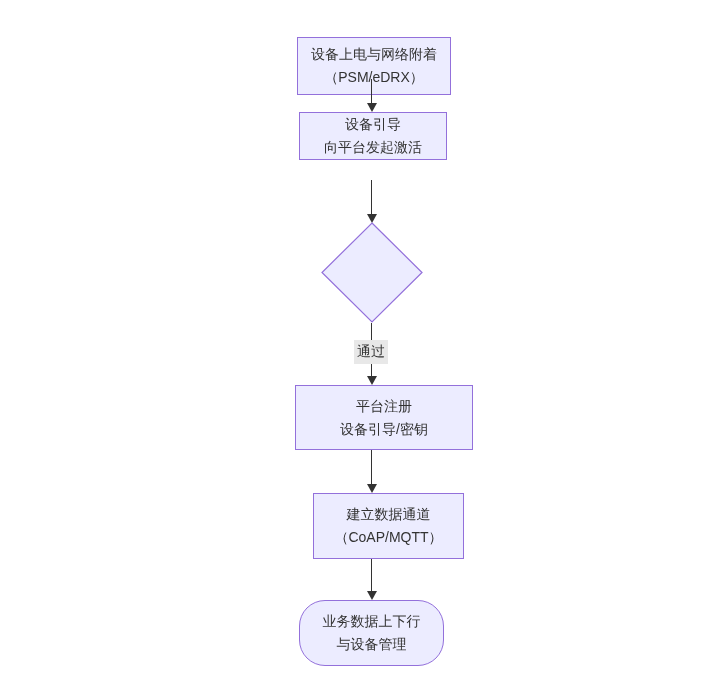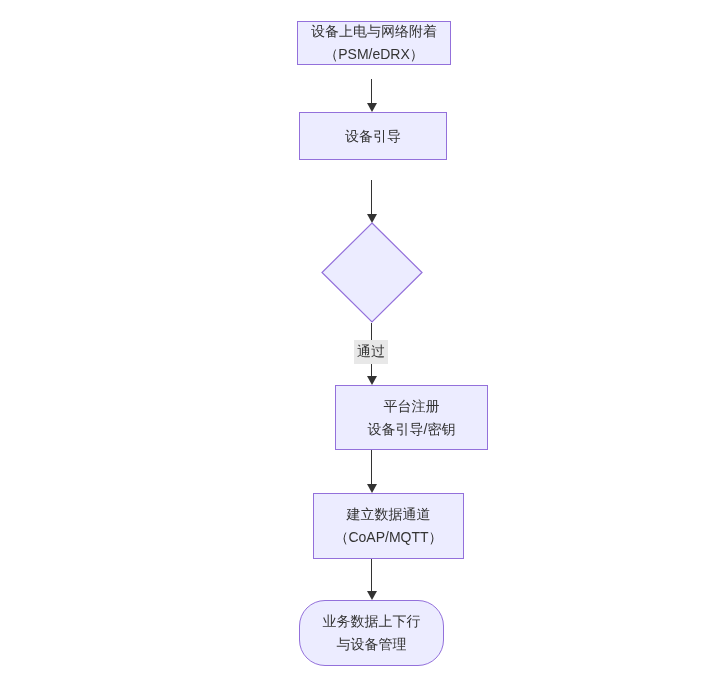--- a/index.html
+++ b/index.html
@@ -71,44 +71,45 @@
     font-size: 14px;
     padding: 3px 3px;
     white-space: nowrap;
   }
 </style>
 </head>
 <body>
 
 <div class="canvas">
 
-  <div class="node" style="left:297px; top:21px; width:154px; height:44px;text-align:center;">
+  <div class="node" style="left:297px; top:37px; width:154px; height:58px;text-align:center;">
     <span>设备上电与网络附着</span>
     <span>（PSM/eDRX）</span>
   </div>
 
   <div class="edge-line" style="top:79px; height:26px;"></div>
   <div class="edge-arrowhead" style="top:103px;"></div>
 
   <div class="node" style="left:299px; top:112px; width:148px; height:48px;">
     <span>设备引导</span>
+    <span>向平台发起激活</span>
   </div>
 
   <div class="edge-line" style="top:180px; height:36px;"></div>
   <div class="edge-arrowhead" style="top:214px;"></div>
 
   <svg class="diamond-svg" style="left:321px; top:222px;" width="102" height="101" viewBox="0 0 102 101">
     <polygon points="51,1 101,50.5 51,100 1,50.5"></polygon>
   </svg>
 
   <div class="edge-line" style="top:323px; height:55px;"></div>
   <div class="edge-label">通过</div>
   <div class="edge-arrowhead" style="top:376px;"></div>
 
-  <div class="node" style="left:295px; top:385px; width:153px; height:65px;margin-left:40px;">
+  <div class="node" style="left:295px; top:385px; width:178px; height:65px;">
     <span>平台注册</span>
     <span>设备引导/密钥</span>
   </div>
 
   <div class="edge-line" style="top:450px; height:36px;"></div>
   <div class="edge-arrowhead" style="top:484px;"></div>
 
   <div class="node" style="left:313px; top:493px; width:151px; height:66px;">
     <span>建立数据通道</span>
     <span>（CoAP/MQTT）</span>

